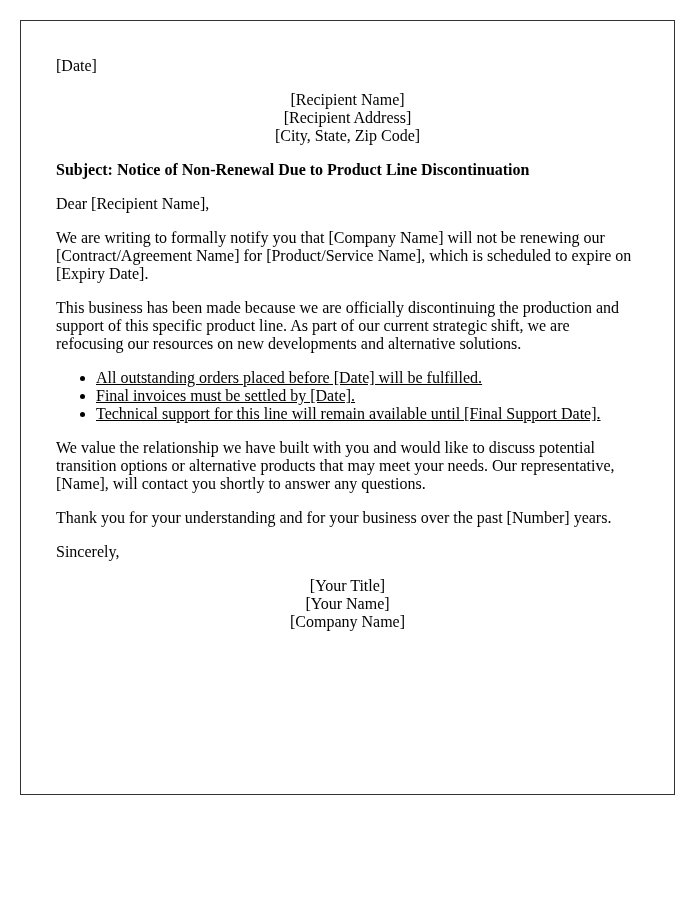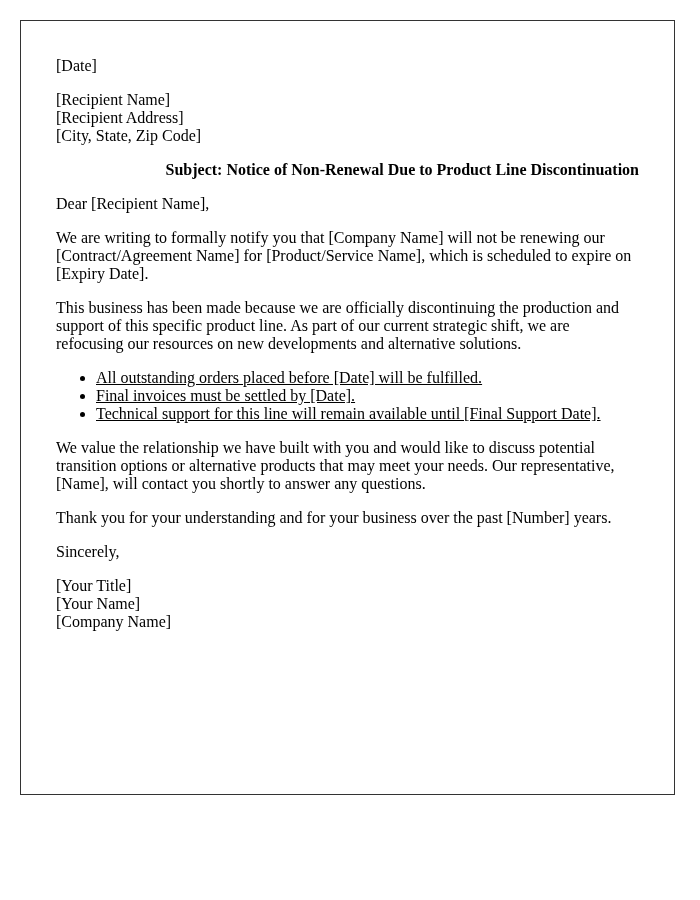--- a/index.html
+++ b/index.html
@@ -30,24 +30,24 @@
     padding: 29px 28px 0 28px;
   }
   .inner p {
     margin: 0 0 16px 0;
   }
   .inner p.block-line {
     margin: 0;
   }
   .block {
     margin: 16px 0 16px 0;
+    text-align: center;
   }
   .subject {
     font-weight: bold;
-    text-align: right;
   }
   ul.terms {
     margin: 0 0 16px 0;
     padding-left: 40px;
     list-style-type: disc;
     text-decoration: underline;
   }
   ul.terms li {
     margin: 0;
   }

